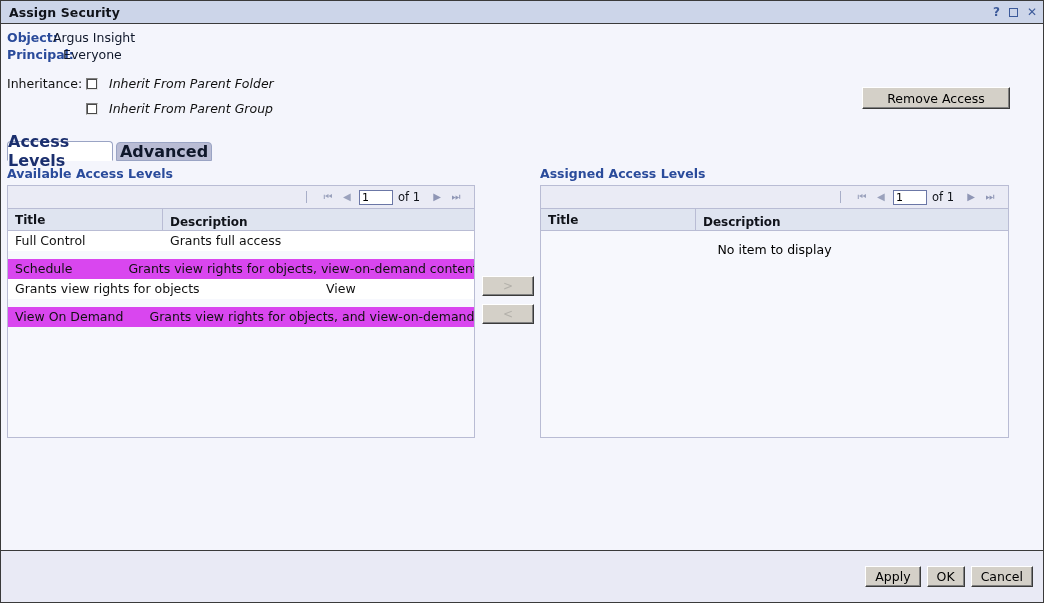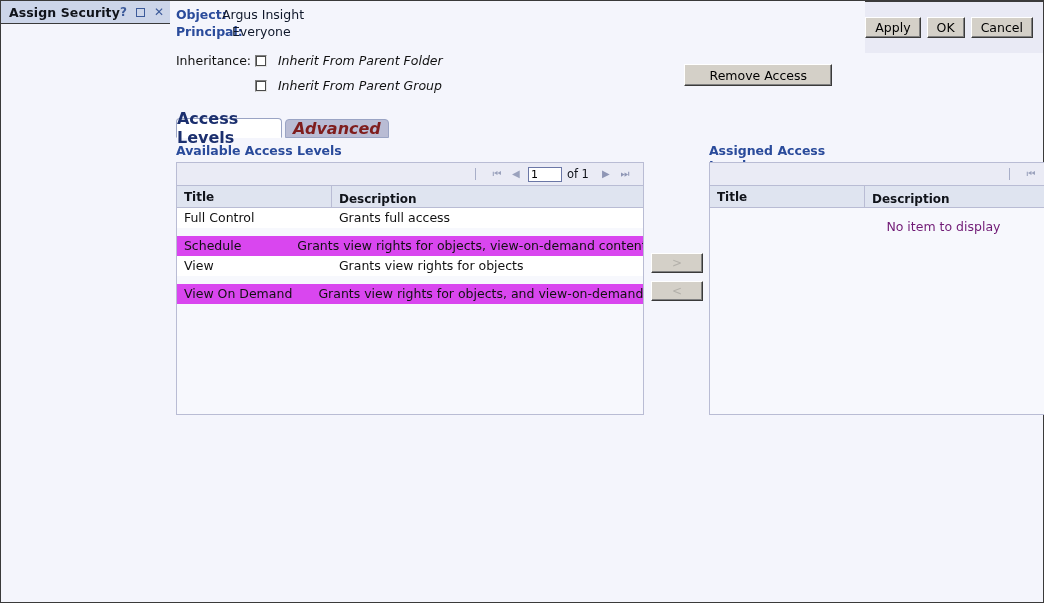--- a/index.html
+++ b/index.html
@@ -16,20 +16,21 @@
   }
 
   .window {
     position: relative;
     width: 1044px;
     height: 603px;
     box-sizing: border-box;
     border: 1px solid #3a3a3a;
     background: #f4f5fc;
     display: flex;
+    flex-direction: column;
   }
 
   
   .titlebar {
     height: 23px;
     box-sizing: border-box;
     background: #ccd5e9;
     border-bottom: 1px solid #3a3a3a;
     display: flex;
     align-items: center;
@@ -175,26 +176,25 @@
     background: #ffffff;
     color: #1b2f6e;
     border: 1px solid #9aa4c4;
     border-bottom: 1px solid #ffffff;
     width: 106px;
     position: relative;
     z-index: 2;
   }
   .tab.inactive {
     background: #b9bcd4;
-    color: #7f1d1d;
+    color: #0f172a;
     border: 1px solid #9aa4c4;
-    width: 104px;
+    width: 96px;
     margin-left: 3px;
     height: 19px;
-    font-style: italic;
   }
 
   
   .section-title {
     position: absolute;
     font-size: 12.5px;
     font-weight: bold;
     color: #2a4b9b;
   }
   #available-title { left: 6px; top: 142px; }
@@ -303,21 +303,21 @@
     overflow: hidden;
     line-height: 20px;
     height: 20px;
   }
   .cell-title { width: 155px; }
   .cell-desc  { flex: 1 1 auto; }
 
   .empty-msg {
     text-align: center;
     font-size: 12.5px;
-    color: #701a75;
+    color: #000000;
     padding-top: 11px;
   }
 
   
   .transfer {
     position: absolute;
     left: 481px;
     top: 252px;
     display: flex;
     flex-direction: column;
@@ -416,22 +416,22 @@
       <div class="tbl-body">
         <div class="row">
           <div class="cell cell-title">Full Control</div>
           <div class="cell cell-desc">Grants full access</div>
         </div>
         <div class="row alt">
           <div class="cell cell-title">Schedule</div>
           <div class="cell cell-desc">Grants view rights for objects, view-on-demand content, and schedule rights</div>
         </div>
         <div class="row">
+          <div class="cell cell-desc">Grants view rights for objects</div>
           <div class="cell cell-title">View</div>
-          <div class="cell cell-desc">Grants view rights for objects</div>
         </div>
         <div class="row alt">
           <div class="cell cell-title">View On Demand</div>
           <div class="cell cell-desc">Grants view rights for objects, and view-on-demand content</div>
         </div>
       </div>
     </div>
 
     <div class="transfer">
       <button class="btn3d xfer-btn">&gt;</button>

